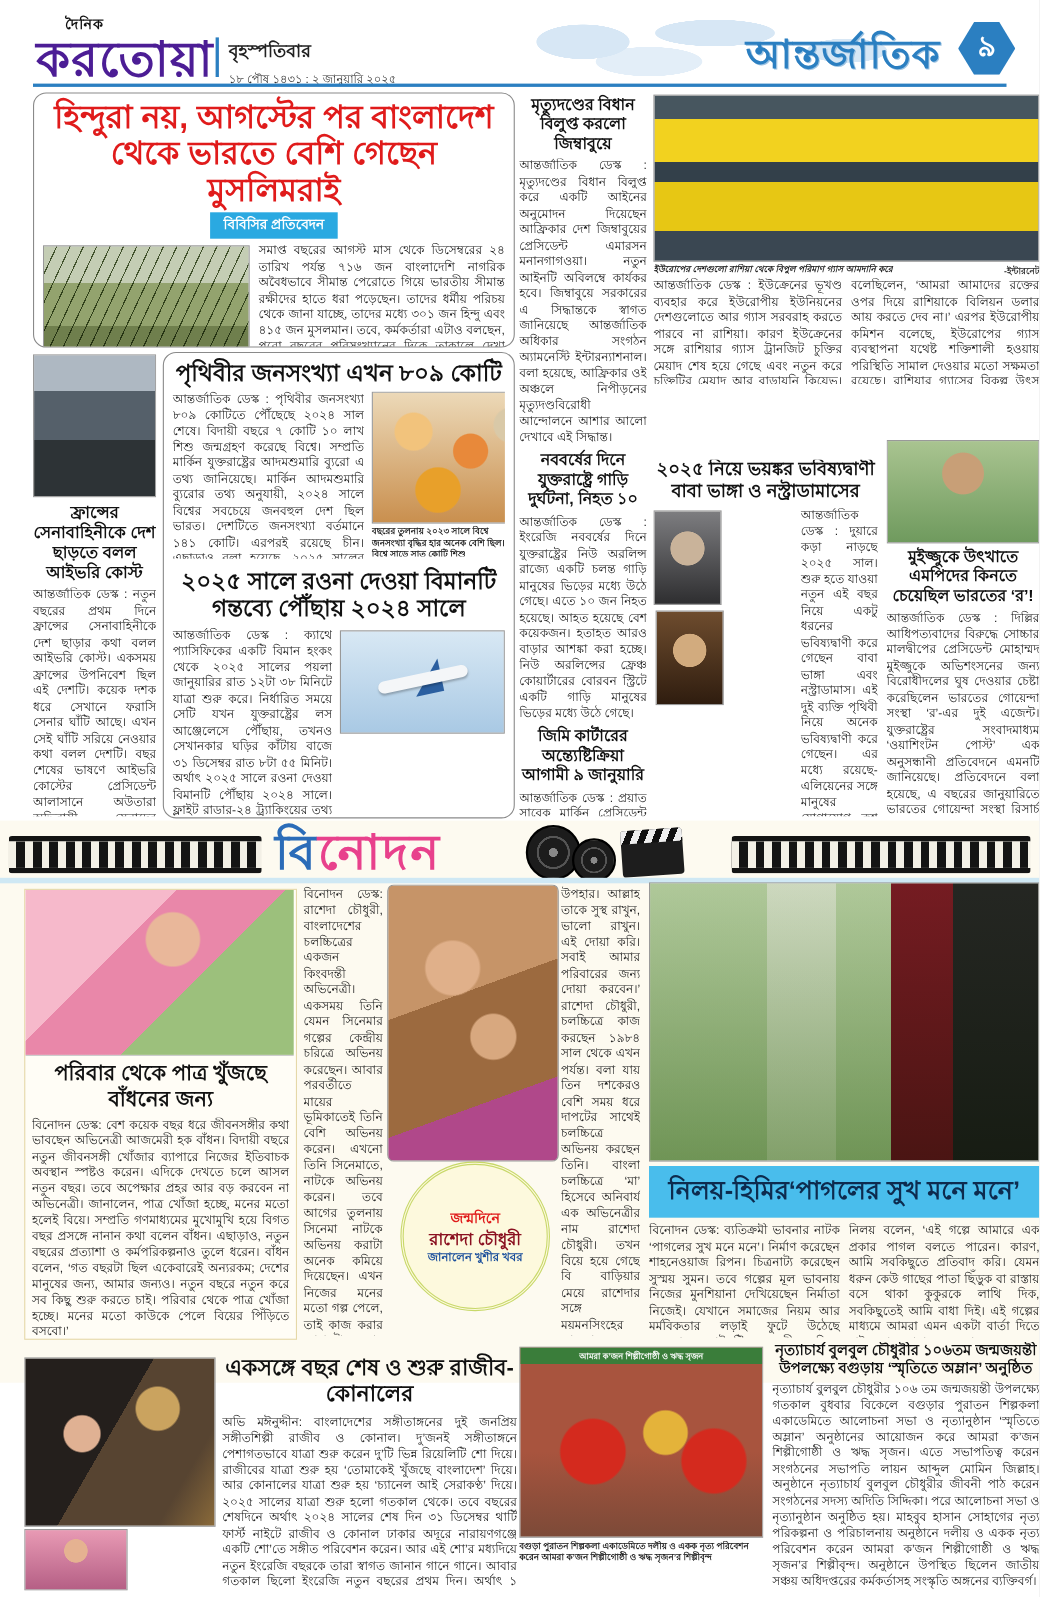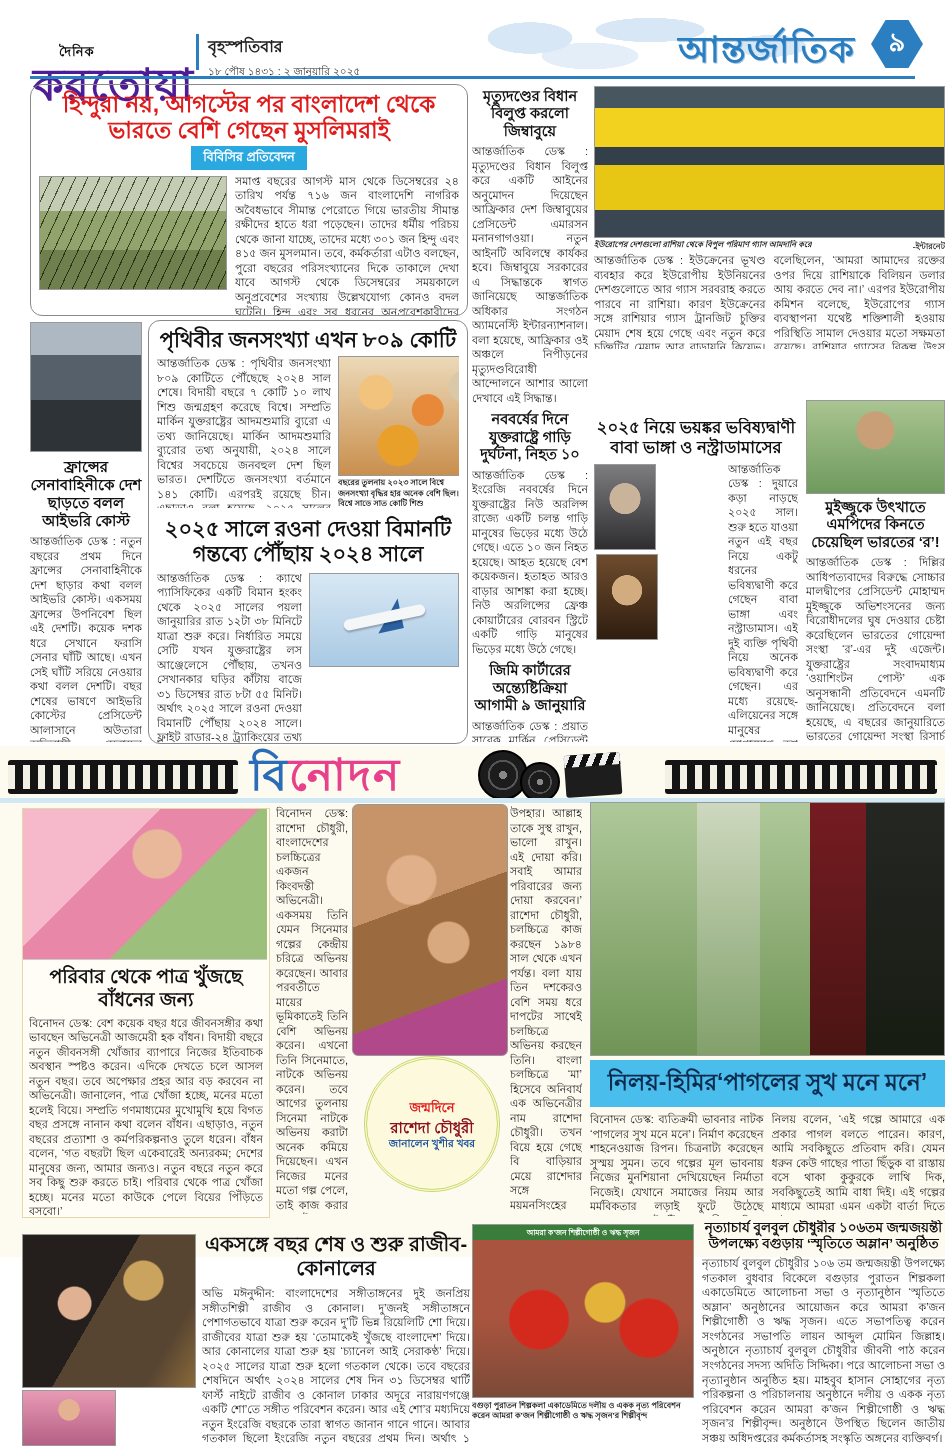--- a/index.html
+++ b/index.html
@@ -96,39 +96,39 @@
   .badge .l1{color:#e01b1b;font-weight:bold;font-size:13px;}
   .badge .l2{color:#8a1020;font-weight:bold;font-size:15px;line-height:1.2;}
   .badge .l3{color:#1b4f9c;font-weight:bold;font-size:10.5px;line-height:1.25;}
   .credit{font-size:8px;font-weight:bold;color:#333;}
 </style>
 </head>
 <body>
 
 <div id="page">
 
-  <div class="abs" style="left:33px;top:42px;">
+  <div class="abs" style="left:33px;top:12px;">
     <div class="logo-top">দৈনিক</div>
     <div class="logo-main">করতোয়া</div>
   </div>
   <div class="abs m-divider" style="left:196px;top:34px;height:36px;"></div>
   <div class="abs" style="left:208px;top:34px;">
     <div class="m-day">বৃহস্পতিবার</div>
     <div class="m-date">১৮ পৌষ ১৪৩১ : ২ জানুয়ারি ২০২৫</div>
   </div>
   <div class="abs section-banner" style="left:470px;top:16px;width:475px;height:56px;">
     <div class="abs section-title" style="right:90px;top:6px;">আন্তর্জাতিক</div>
     <div class="abs page-hex" style="right:22px;top:2px;">
       <span>৯</span>
     </div>
   </div>
   <div class="abs m-rule" style="left:30px;top:76px;width:885px;"></div>
 
   <div class="abs box" style="left:30px;top:84px;width:436px;height:230px;overflow:hidden;">
-    <div class="h-red" style="font-size:23px;margin:6px 8px 2px;">হিন্দুরা নয়, আগস্টের পর বাংলাদেশ থেকে ভারতে বেশি গেছেন মুসলিমরাই</div>
+    <div class="h-red" style="font-size:29px;margin:6px 8px 2px;">হিন্দুরা নয়, আগস্টের পর বাংলাদেশ থেকে ভারতে বেশি গেছেন মুসলিমরাই</div>
     <div style="text-align:center;margin:2px 0 4px;">
       <span class="kicker">বিবিসির প্রতিবেদন</span>
     </div>
     <div style="margin:0 8px;overflow:hidden;">
       <div class="photo ph-fence" style="float:left;width:186px;height:112px;margin:2px 8px 2px 0;"></div>
       <p class="body" style="margin:0 0 3px;">সমাপ্ত বছরের আগস্ট মাস থেকে ডিসেম্বরের ২৪ তারিখ পর্যন্ত ৭১৬ জন বাংলাদেশি নাগরিক অবৈধভাবে সীমান্ত পেরোতে গিয়ে ভারতীয় সীমান্ত রক্ষীদের হাতে ধরা পড়েছেন। তাদের ধর্মীয় পরিচয় থেকে জানা যাচ্ছে, তাদের মধ্যে ৩০১ জন হিন্দু এবং ৪১৫ জন মুসলমান। তবে, কর্মকর্তারা এটাও বলছেন, পুরো বছরের পরিসংখ্যানের দিকে তাকালে দেখা যাবে আগস্ট থেকে ডিসেম্বরের সময়কালে অনুপ্রবেশের সংখ্যায় উল্লেখযোগ্য কোনও বদল ঘটেনি। হিন্দু এবং সব ধরনের অনুপ্রবেশকারীদের সংখ্যা সামান্যই কমেছে বলে জানাচ্ছে বিএসএফের সূত্রগুলো। পুরো ভারত-বাংলাদেশ সীমান্ত, অর্থাৎ বিএসএফের পূর্ব কমান্ডের অধীনস্থ অঞ্চলের ছবিটাও একই বলে জানা যাচ্ছে। এদিকে গত আগস্টের পর থেকে বিএসএফের দক্ষিণবঙ্গ সীমান্ত অঞ্চলে যত জন বাংলাদেশি অনুপ্রবেশকারী ধরা পড়েছেন, তাদের প্রাথমিক জিজ্ঞাসাবাদ করেছে ভারতীয় সীমান্তরক্ষী বাহিনী। বিএসএফ সূত্রগুলো বলছে, বাংলাদেশে তাদের ওপরে নির্যাতন বা অত্যাচার হয়েছে বা হওয়ার আশঙ্কা করছেন এবং সেই কারণেই তারা ভারতে চলে এসেছেন, এমন হিন্দু অনুপ্রবেশকারীর সংখ্যা একেবারেই নগণ্য। সেই সংখ্যাটা ধৃত অনুপ্রবেশকারীদের মাত্র এক থেকে নয় শতাংশ।</p>
 
     </div>
   </div>
 

